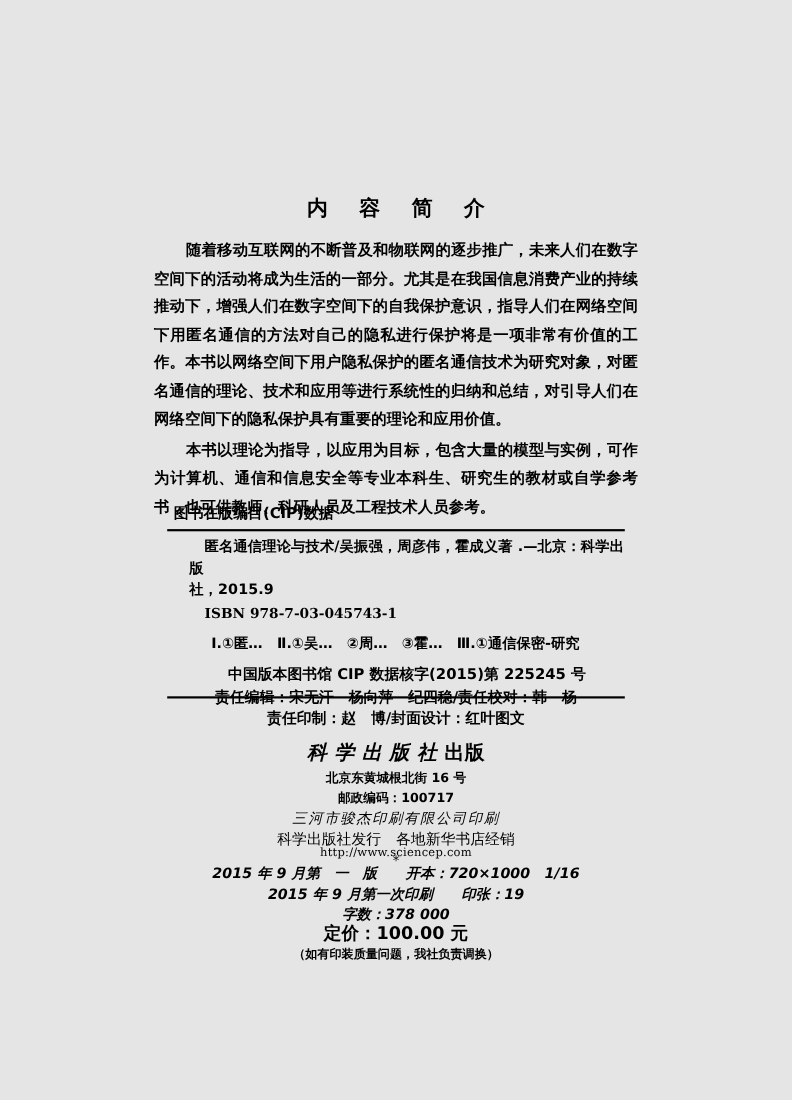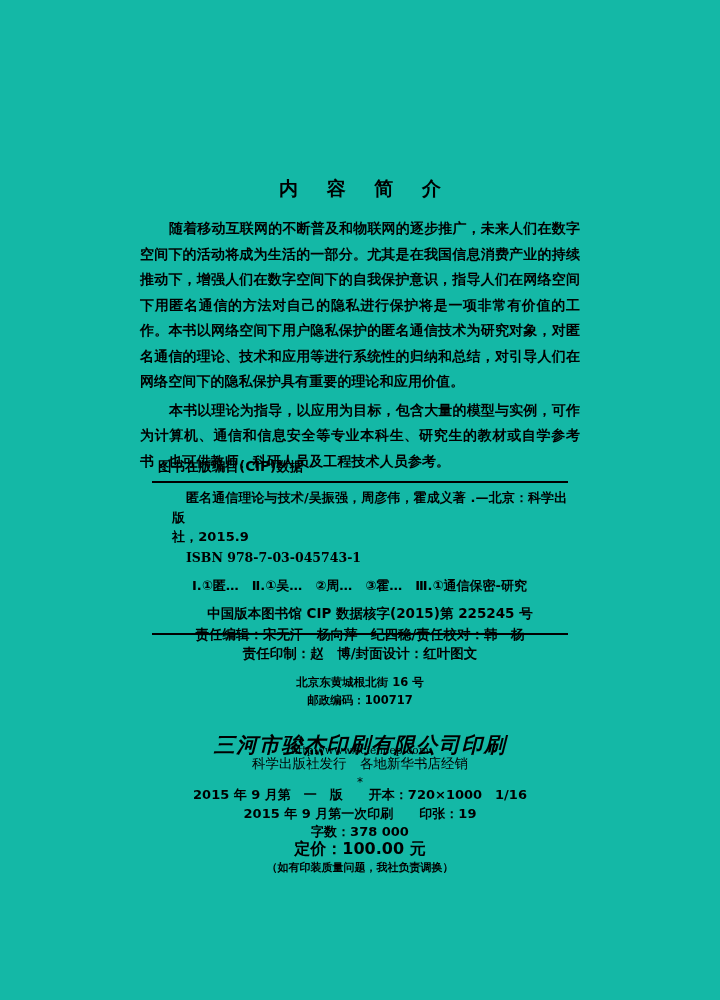--- a/index.html
+++ b/index.html
@@ -15,21 +15,21 @@
     position: relative;
     overflow: hidden;
   }
 
   .page {
     position: absolute;
     left: 0;
     top: 0;
     width: 720px;
     height: 1000px;
-    background: #14b8a6;
+    background: #e5e5e5;
   }
 
   
   .summary-section {
     position: absolute;
     left: 140px;
     top: 176px;
     width: 440px;
   }
   .summary-title {
@@ -162,22 +162,22 @@
   .printer {
     position: absolute;
     left: 152px;
     top: 735px;
     width: 416px;
     text-align: center;
   }
   .printer-name {
     font-family: "DejaVu Serif", "Liberation Serif", serif;
     font-style: italic;
-    font-weight: bold;
-    font-size: 21px;
+    font-weight: normal;
+    font-size: 13px;
     letter-spacing: 1.5px;
     line-height: 19px;
   }
   .printer-dist {
     font-weight: normal;
     font-size: 13.5px;
     line-height: 19px;
     white-space: pre;
   }
   .asterisk {
@@ -188,20 +188,21 @@
 
   
   .pubdetails {
     position: absolute;
     left: 152px;
     top: 786px;
     width: 416px;
     text-align: center;
     font-size: 13px;
     line-height: 18.5px;
+    font-style: italic;
   }
   .pubdetails div { white-space: pre; font-weight: bold; }
 
   .price {
     position: absolute;
     left: 152px;
     top: 838px;
     width: 416px;
     text-align: center;
     font-weight: bold;
@@ -249,20 +250,21 @@
 
     <div class="rule-thick"></div>
   </div>
 
   <div class="credits">
     <div>责任编辑：宋无汗　杨向萍　纪四稳/责任校对：韩　杨</div>
     <div>责任印制：赵　博/封面设计：红叶图文</div>
   </div>
 
   <div class="publisher">
+    <div class="pub-logo-row"><span class="pub-logo">科学出版社</span><span class="pub-publish">出版</span></div>
     <div class="pub-addr">北京东黄城根北街 16 号</div>
     <div class="pub-addr">邮政编码：100717</div>
     <div class="pub-url">http://www.sciencep.com</div>
   </div>
 
   <div class="printer">
     <div class="printer-name">三河市骏杰印刷有限公司印刷</div>
     <div class="printer-dist">科学出版社发行　各地新华书店经销</div>
     <div class="asterisk">*</div>
   </div>

